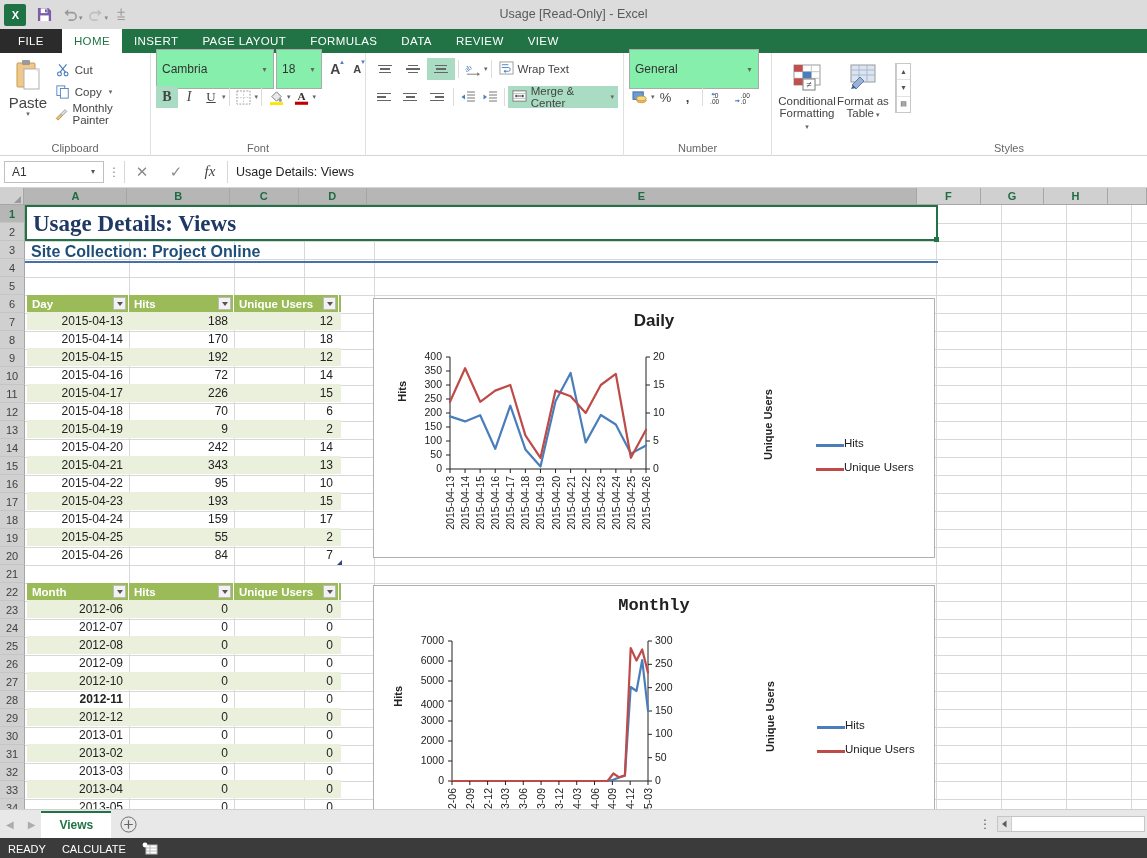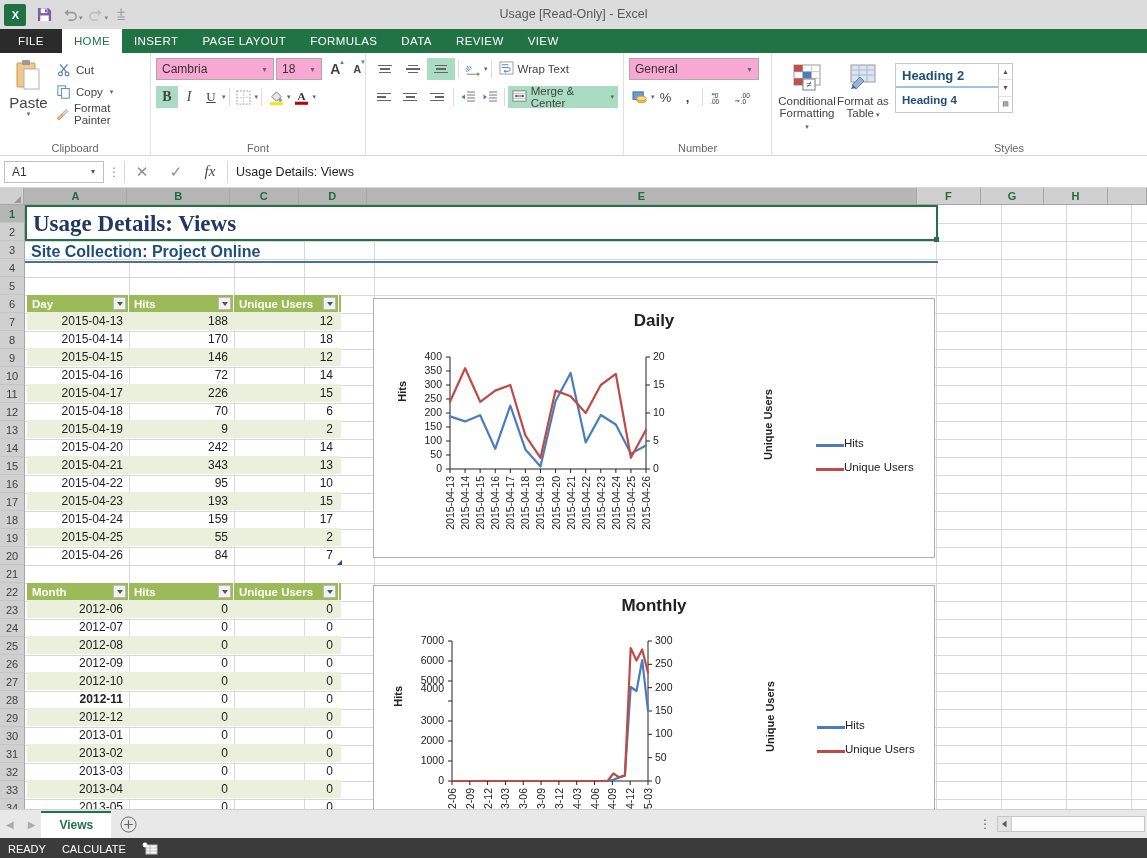--- a/index.html
+++ b/index.html
@@ -46,21 +46,21 @@
   .paste-lbl { font-size:15px; color:#444; margin-top:1px; }
   .mini-caret { font-size:7px; color:#666; line-height:6px; }
   .clip-list { display:flex; flex-direction:column; padding-top:2px; }
   .clip-item { display:flex; align-items:center; height:22px; font-size:11.5px; color:#444; padding:0 3px; }
   .clip-item .ci { width:18px; height:16px; display:flex; align-items:center; justify-content:center; margin-right:3px; }
 
   
   .row { display:flex; align-items:center; }
   .row1 { height:24px; margin-bottom:4px; }
   .row2 { height:24px; }
-  .combo { border:1px solid #aaa; background:#f9a8d4; height:22px; display:flex; align-items:center;
+  .combo { border:1px solid #aaa; background:#86efac; height:40px; display:flex; align-items:center;
            padding:0 2px 0 5px; font-size:12px; color:#333; }
   .combo .cv { flex:1; white-space:nowrap; overflow:hidden; }
   .combo .cd { width:13px; text-align:center; color:#666; font-size:8px; }
   .fontname { width:118px; }
   .fontsize { width:46px; margin-left:2px; }
   .ibtn { height:22px; min-width:22px; display:flex; align-items:center; justify-content:center;
           font-size:12px; color:#444; padding:0 3px; }
   .ibtn.on { background:#a9dcc3; }
   .sep { width:1px; height:18px; background:#dcdcdc; margin:0 3px; }
   .bold-b { font-family:"Liberation Serif",serif; font-weight:bold; font-size:14px; }
@@ -262,21 +262,21 @@
           <span>Copy</span>
           <span class="mini-caret" style="margin-left:7px">▾</span>
         </div>
         <div class="clip-item">
           <span class="ci">
             <svg width="15" height="14" viewBox="0 0 16 16">
                 <path d="M2 13 7 8l2 2-5 5z" fill="#e8c37a" stroke="#b58e3f"></path>
                 <path d="M7 8 12 3l2 2-5 5z" fill="#dcdcdc" stroke="#9a9a9a"></path>
               </svg>
           </span>
-          <span>Format Painter</span>
+          <span>Monthly Painter</span>
         </div>
       </div>
     </div>
     <div class="rgroup-title">Clipboard</div>
   </div>
 
   <div class="rgroup" style="width:215px">
     <div class="rgroup-body" style="flex-direction:column">
       <div class="row row1">
         <div class="combo fontname">
@@ -503,24 +503,20 @@
             <path d="M5 7h24M5 12h24M13 2v17M21 2v17" stroke="#aab8cd"></path>
             <path d="M6 22 14 14l4 4-8 8z" fill="#9ab3d4" stroke="#5d7fae"></path>
             <path d="M5 26l2-4 3 3z" fill="#3c5c8a"></path>
           </svg>
         </div>
         <div class="bl">
           <span>Format as Table</span><span class="mini-caret"> ▾</span>
         </div>
       </div>
       <div class="gallery" style="margin-left:6px;margin-top:4px">
-        <div class="gal-col">
-          <div class="gcell h2">Heading 2</div>
-          <div class="gcell h4">Heading 4</div>
-        </div>
         <div class="gal-scroll">
           <div>▲</div>
           <div>▼</div>
           <div style="border-bottom:none">▤</div>
         </div>
       </div>
     </div>
     <div class="rgroup-title" style="width:228px;margin-left:118px">Styles</div>
   </div>
 </div>
@@ -670,21 +666,21 @@
             <div class="xcell" style="width: 105px;">188</div>
             <div class="xcell" style="width: 105px;">12</div>
           </div>
           <div class="xrow">
             <div class="xcell" style="width: 102px;">2015-04-14</div>
             <div class="xcell" style="width: 105px;">170</div>
             <div class="xcell" style="width: 105px;">18</div>
           </div>
           <div class="xrow alt">
             <div class="xcell" style="width: 102px;">2015-04-15</div>
-            <div class="xcell" style="width: 105px;">146</div>
+            <div class="xcell" style="width: 105px;">192</div>
             <div class="xcell" style="width: 105px;">12</div>
           </div>
           <div class="xrow">
             <div class="xcell" style="width: 102px;">2015-04-16</div>
             <div class="xcell" style="width: 105px;">72</div>
             <div class="xcell" style="width: 105px;">14</div>
           </div>
           <div class="xrow alt">
             <div class="xcell" style="width: 102px;">2015-04-17</div>
             <div class="xcell" style="width: 105px;">226</div>
@@ -882,26 +878,26 @@
           <div class="xtick" style="left: 266px; top: 177px;">2015-04-26</div>
           <div class="axlabel" style="left: 22px; top: 82px;">Hits</div>
           <div class="axlabel" style="left: 388px; top: 90px;">Unique Users</div>
           <div class="lg-line" style="left: 442px; top: 145px; width: 28px; background: rgb(74, 126, 187);"></div>
           <div class="lg-txt" style="left: 470px; top: 138px;">Hits</div>
           <div class="lg-line" style="left: 442px; top: 169px; width: 28px; background: rgb(190, 75, 72);"></div>
           <div class="lg-txt" style="left: 470px; top: 162px;">Unique Users</div>
         </div>
 
       <div class="chartbox" id="monthly-chart" style="left:348px;top:380px;width:562px;height:232px;border-bottom:none">
-          <div class="ct-title" style="position: absolute; left: 0px; right: 0px; top: 10px; font-size: 17px;">Monthly</div>
+          <div class="ct-title" style="position: absolute; left: 0px; right: 0px; top: 10px; font-size: 17px; font-family: Liberation Mono, monospace;">Monthly</div>
           <div class="tick" style="right: 490px; top: 188px; text-align: right;">0</div>
           <div class="tick" style="right: 490px; top: 168px; text-align: right;">1000</div>
           <div class="tick" style="right: 490px; top: 148px; text-align: right;">2000</div>
           <div class="tick" style="right: 490px; top: 128px; text-align: right;">3000</div>
-          <div class="tick" style="right: 490px; top: 96px; text-align: left;">4000</div>
+          <div class="tick" style="right: 490px; top: 112px; text-align: left;">4000</div>
           <div class="tick" style="right: 490px; top: 88px; text-align: right;">5000</div>
           <div class="tick" style="right: 490px; top: 68px; text-align: right;">6000</div>
           <div class="tick" style="right: 490px; top: 48px; text-align: left;">7000</div>
           <div class="tick" style="left: 281px; top: 188px;">0</div>
           <div class="tick" style="left: 281px; top: 164.667px;">50</div>
           <div class="tick" style="left: 281px; top: 141.333px;">100</div>
           <div class="tick" style="left: 281px; top: 118px;">150</div>
           <div class="tick" style="left: 281px; top: 94.6667px;">200</div>
           <div class="tick" style="left: 281px; top: 71.3333px;">250</div>
           <div class="tick" style="left: 281px; top: 48px;">300</div>

